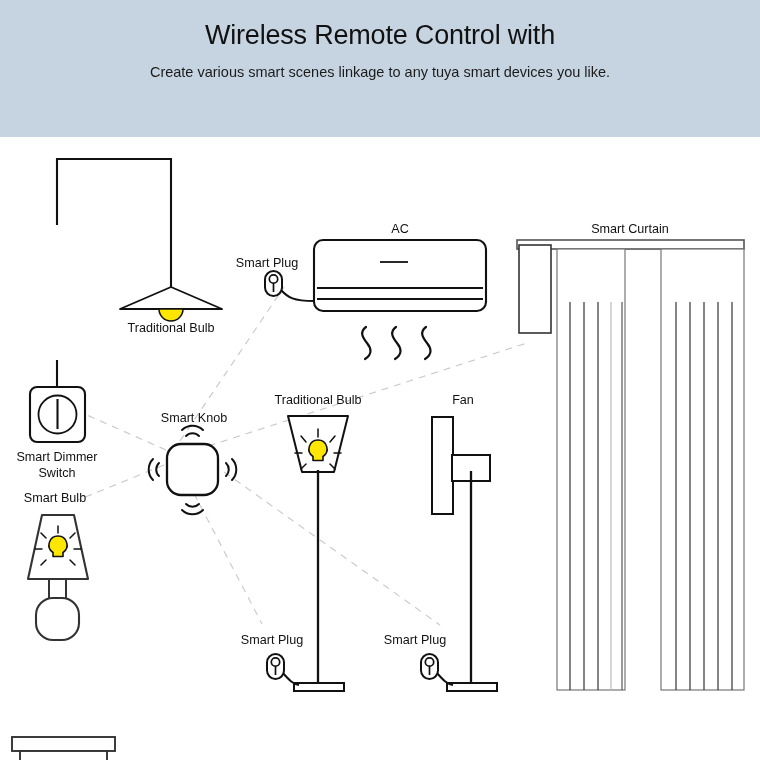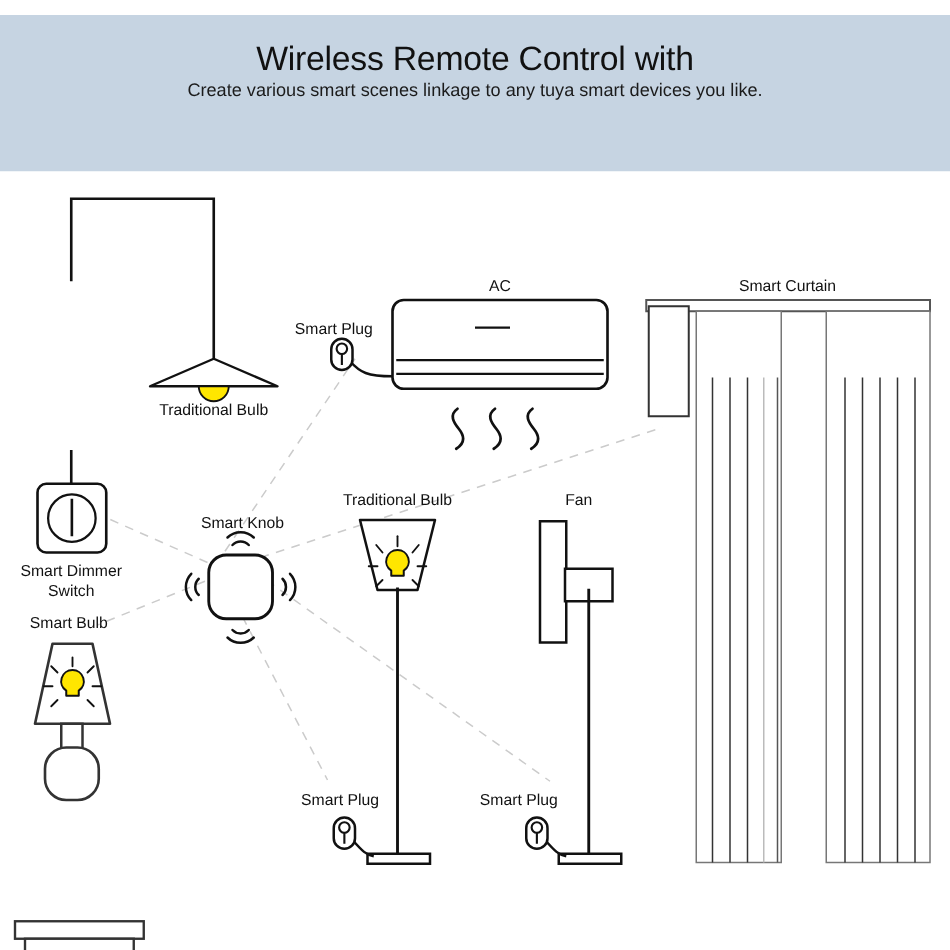--- a/index.html
+++ b/index.html
@@ -16,36 +16,37 @@
   #page {
     position: relative;
     width: 760px;
     height: 760px;
     background: #ffffff;
   }
   
   #header {
     position: absolute;
     left: 0;
-    top: 12px;
+    top: 0;
     width: 760px;
     height: 137px;
     background: #c6d4e2;
     box-sizing: border-box;
     padding-top: 18px;
     text-align: center;
   }
   #header .title {
     font-size: 27px;
     line-height: 34px;
     color: #111111;
     font-weight: 400;
     letter-spacing: -0.2px;
   }
   #header .subtitle {
+    margin-top: 11px;
     font-size: 14.5px;
     line-height: 19px;
     color: #1b1b1b;
     font-weight: 400;
   }
   
   #stage {
     position: absolute;
     left: 0;
     top: 137px;

